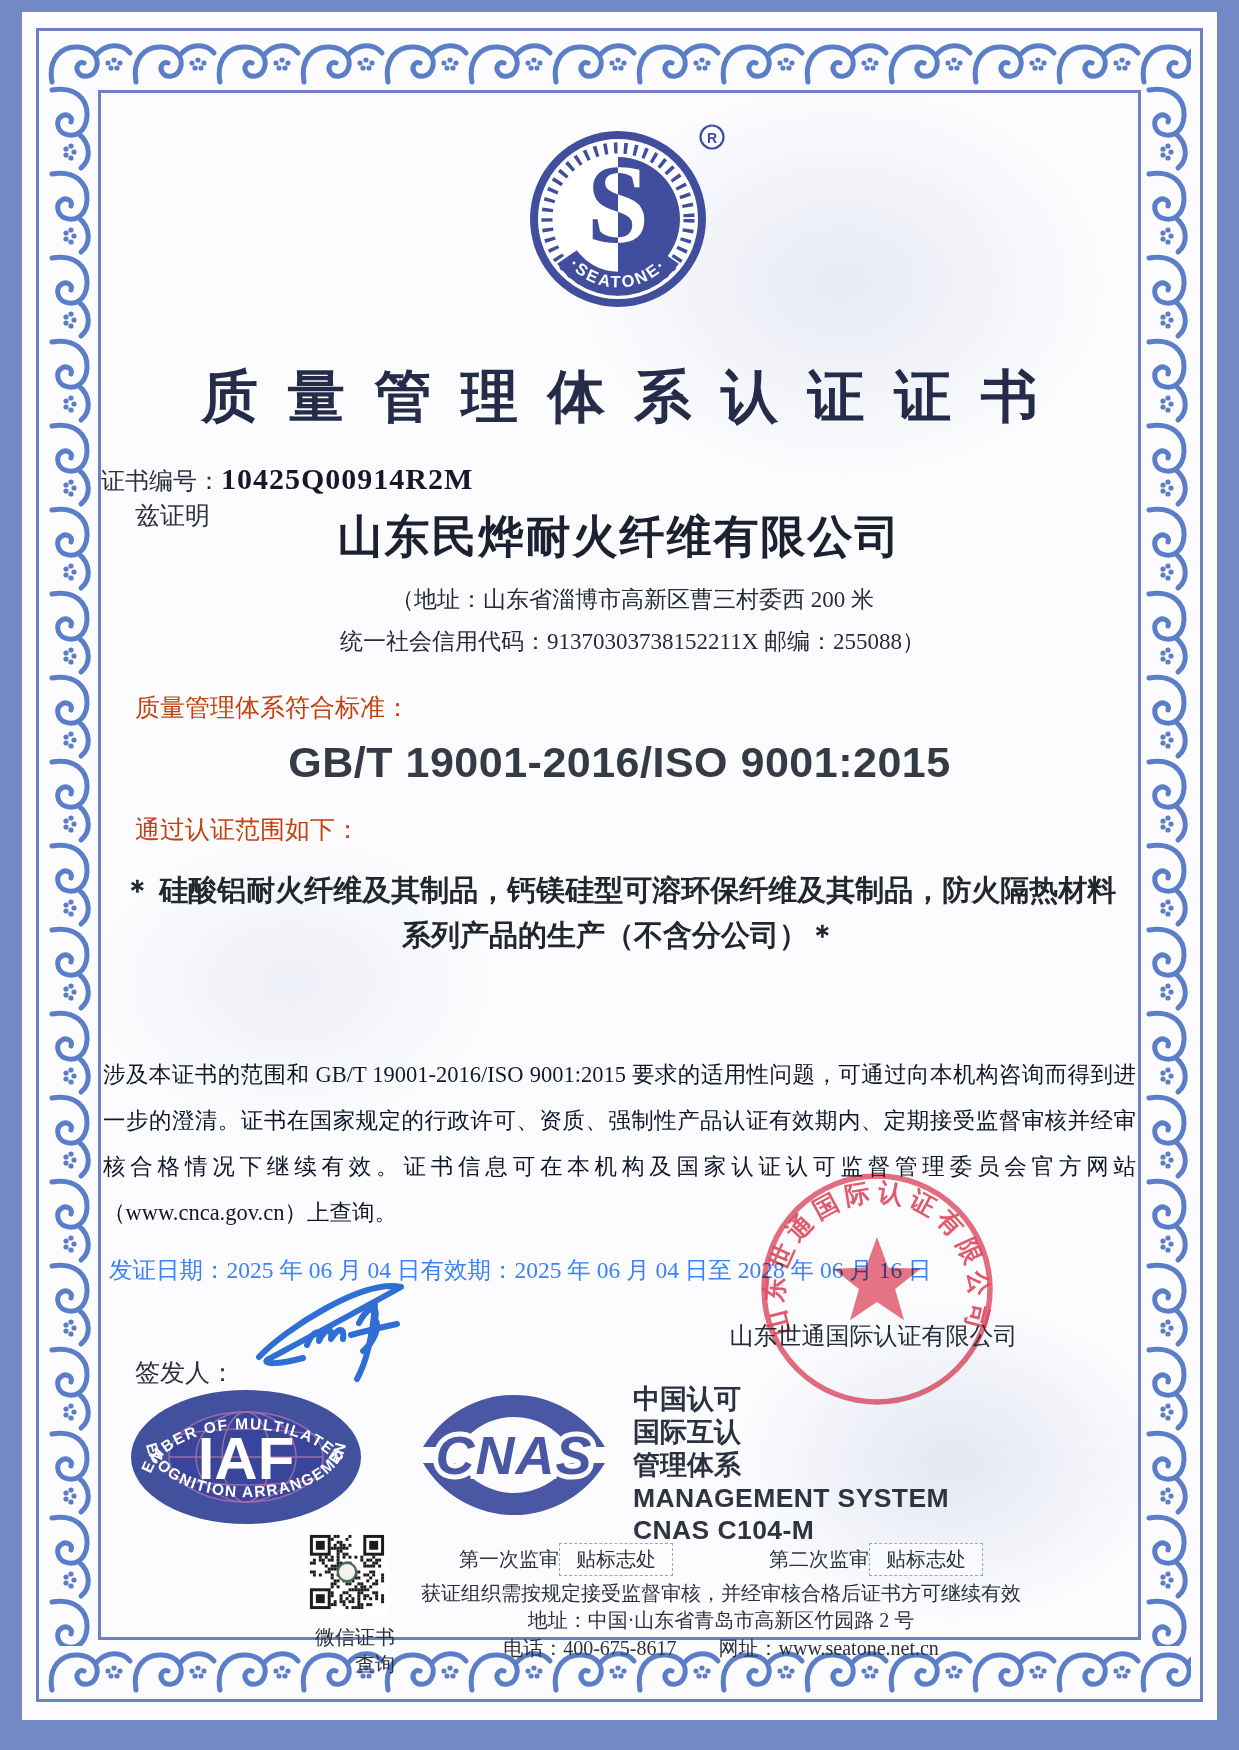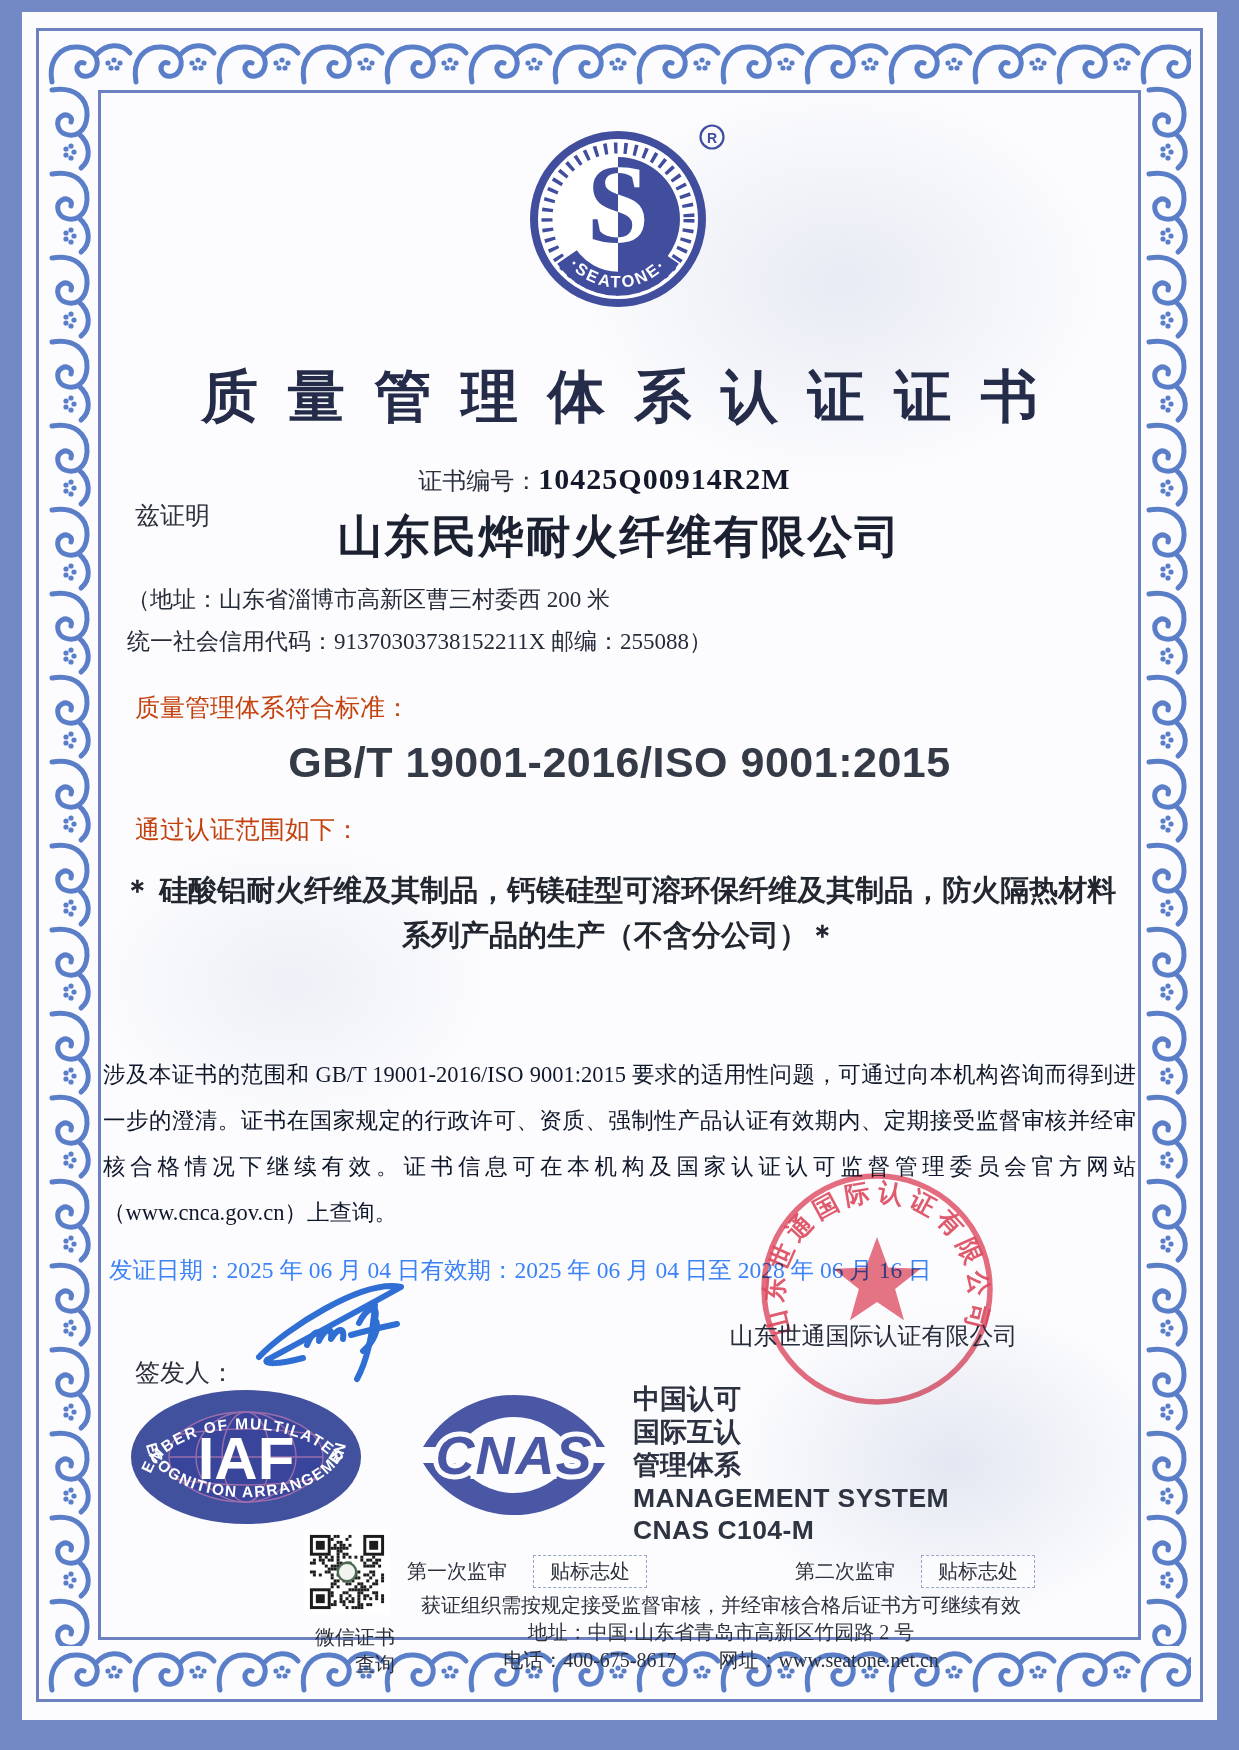--- a/index.html
+++ b/index.html
@@ -14,26 +14,26 @@
   .rule-inner{position:absolute;left:76px;right:76px;top:78px;bottom:80px;border:3px solid #6d81c1;background:transparent;}
   svg.band{position:absolute;color:#5b7ec8;overflow:hidden;}
   .band-top{left:26px;top:28px;width:1143px;height:46px;}
   .band-bottom{left:26px;bottom:26px;width:1143px;height:46px;}
   .band-left{left:26px;top:74px;width:1560px;height:46px;transform:rotate(90deg);transform-origin:23px 23px;}
   .band-right{left:1123px;top:74px;width:1560px;height:46px;transform:rotate(90deg);transform-origin:23px 23px;}
   .content{position:absolute;left:79px;top:81px;right:79px;bottom:80px;}
   .logo-row{text-align:center;margin-top:22px;height:214px;}
   .title{margin-top:30px;text-align:center;font-size:57px;font-weight:bold;color:#252c49;}
   .title span{letter-spacing:.52em;margin-right:-.52em;}
-  .certno{margin-top:26px;text-align:center;padding-right:30px;font-size:24px;color:#2a2f3c;}
+  .certno{margin-top:26px;text-align:left;padding-right:30px;font-size:24px;color:#2a2f3c;}
   .certno b{font-size:30px;color:#13182a;letter-spacing:1px;}
   .certify{position:relative;min-height:72px;}
   .certify-label{position:absolute;left:34px;top:2px;font-size:25px;}
   .company{text-align:center;font-size:45px;font-weight:bold;color:#1b2130;letter-spacing:2px;padding-top:10px;}
-  .addr{margin-top:15px;font-size:23px;color:#262b38;margin-left:26px;}
+  .addr{margin-top:15px;text-align:center;font-size:23px;color:#262b38;margin-left:26px;}
   .addr2{margin-top:11px;}
   .lbl{margin-top:34px;padding-left:34px;font-size:25px;color:#c2410c;}
   .std{margin-top:14px;text-align:center;font-family:"Liberation Sans","DejaVu Sans",sans-serif;
        font-size:43px;font-weight:600;color:#343a46;letter-spacing:.5px;}
   .scope-lbl{margin-top:26px;}
   .scope{margin-top:22px;text-align:center;font-size:29px;font-weight:bold;color:#21262f;line-height:1.55;padding:0 8px;}
   .fineprint{margin-top:94px;font-size:22.5px;line-height:2.05;text-align:justify;color:#0f172a;padding:0 2px;}
   .dates{margin-top:18px;display:flex;font-size:23.5px;color:#3b82f6;
          padding-left:8px;}
   .issuer{margin-top:34px;margin-left:52%;width:45%;text-align:center;font-size:24px;color:#262c3a;position:relative;z-index:3;}
@@ -42,21 +42,21 @@
   .seal{position:absolute;left:652px;top:1072px;mix-blend-mode:multiply;z-index:2;}
   .seal text{font-weight:bold;}
   .bottomsec{position:absolute;left:0;right:0;top:1290px;height:310px;}
   .iaf{position:absolute;left:28px;top:4px;}
   .cnas{position:absolute;left:314px;top:8px;}
   .cnastext{position:absolute;left:532px;top:0;line-height:1.22;font-size:27px;font-weight:bold;color:#2b3140;}
   .cnastext .en{font-family:"Liberation Sans","DejaVu Sans",sans-serif;font-size:26.5px;color:#2e3442;letter-spacing:.4px;}
   .qrwrap{position:absolute;left:198px;top:146px;width:96px;text-align:center;}
   .qrcap{margin-top:5px;font-size:20px;color:#2b2f3a;text-align:right;}
   .bsr{position:absolute;left:292px;top:160px;width:656px;text-align:center;font-size:20px;color:#2c313c;}
-  .bsr .row1{display:flex;justify-content:center;align-items:center;gap:26px;margin-bottom:6px;margin-top:12px;}
+  .bsr .row1{display:flex;justify-content:center;align-items:center;margin-bottom:6px;}
   .stickbox{border:1.6px dashed #9aa6c8;padding:2px 16px;background:rgba(255,255,255,.55);}
   .bsr .row{margin-top:5px;line-height:1.12;}
   .telrow .gap{display:inline-block;width:42px;}
   svg .arcline{font-family:"Liberation Sans","DejaVu Sans",sans-serif;}
 </style>
 </head>
 <body>
 
 <div class="page">
 

